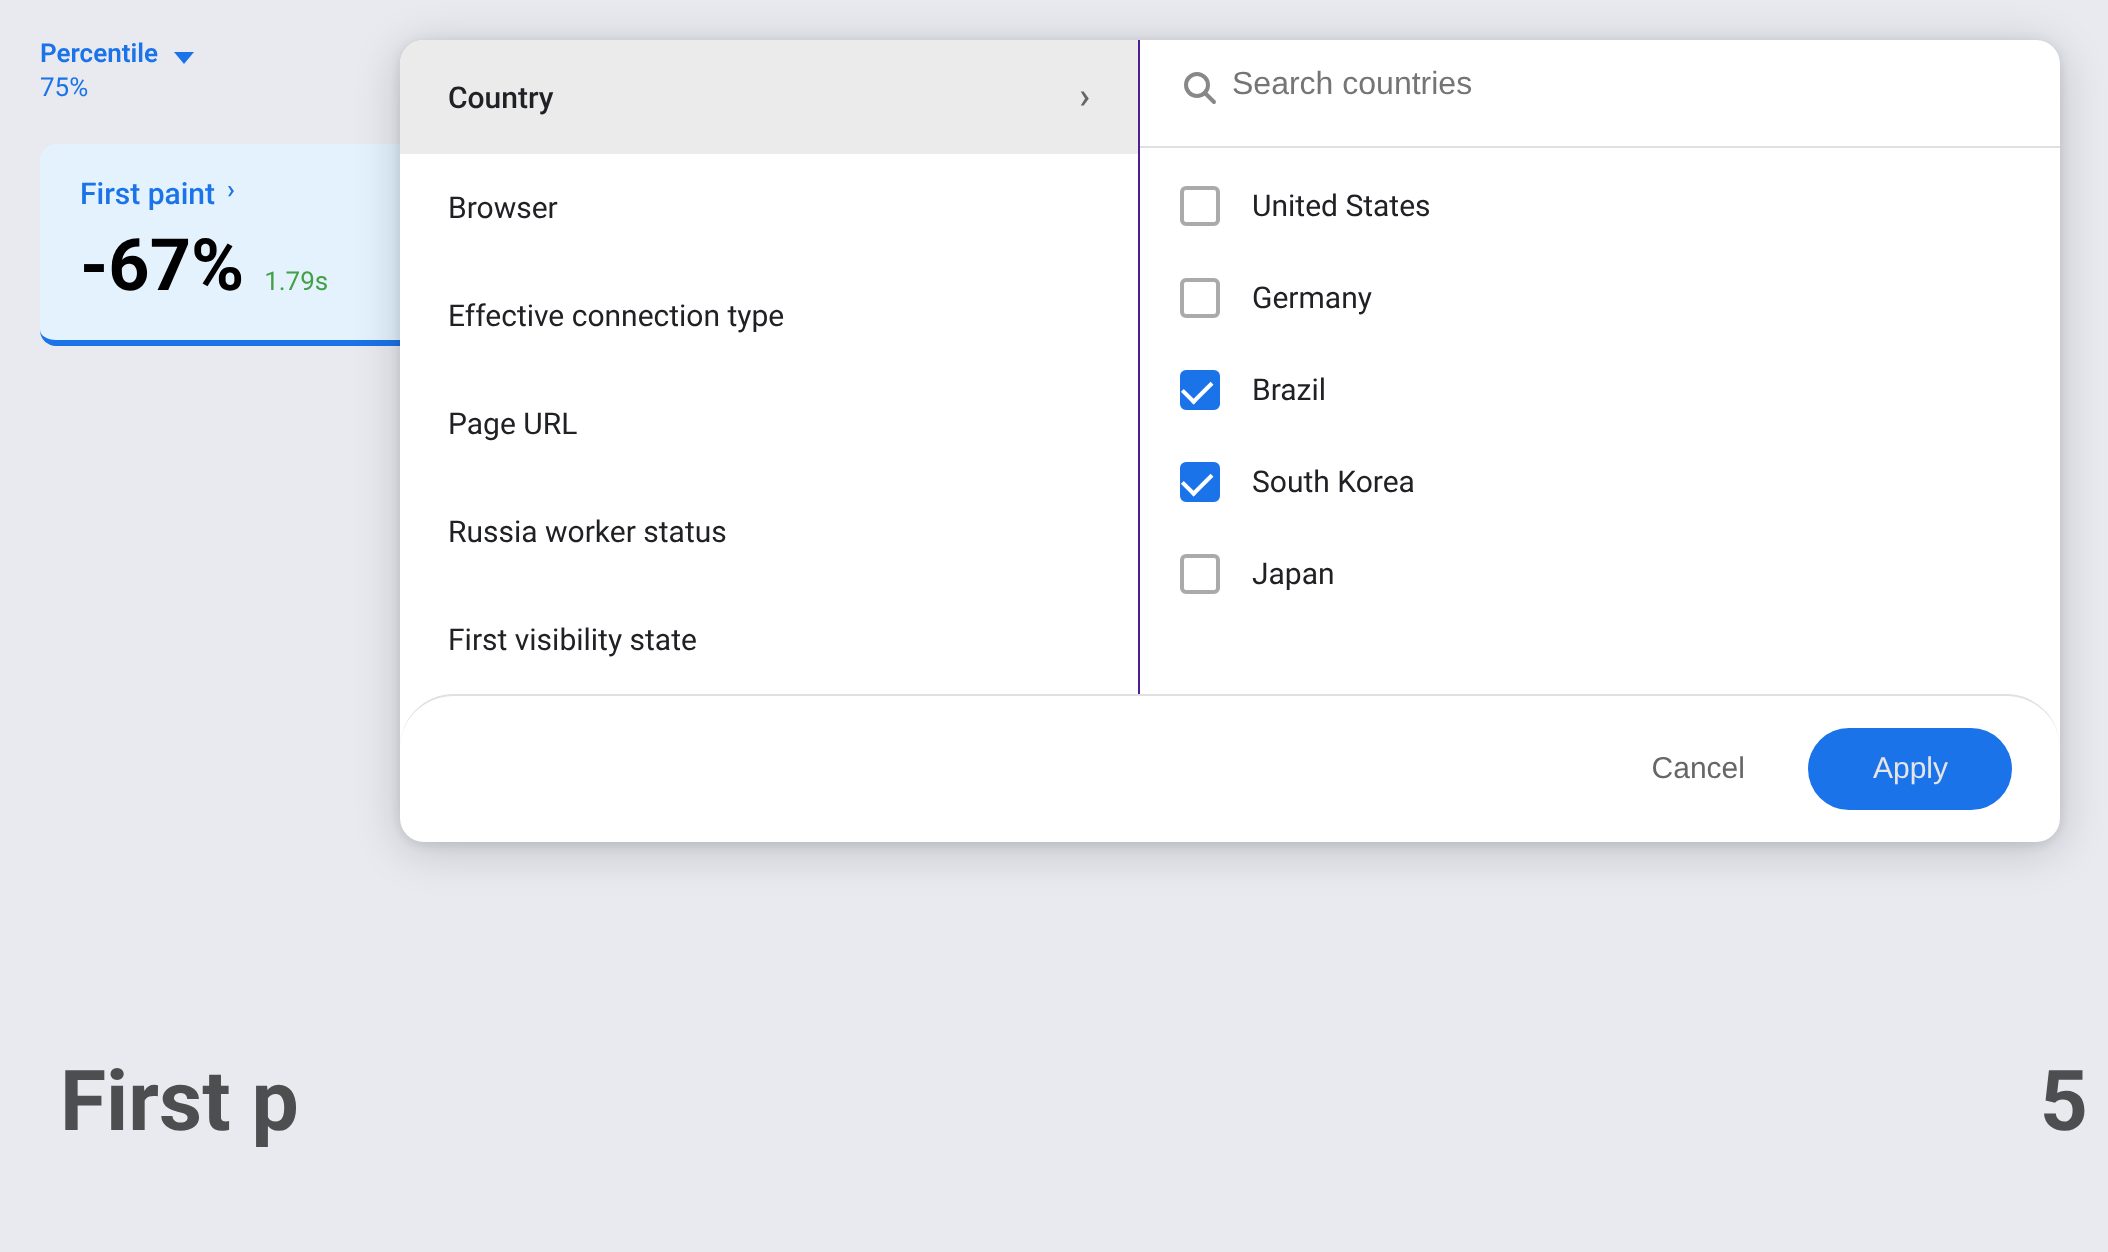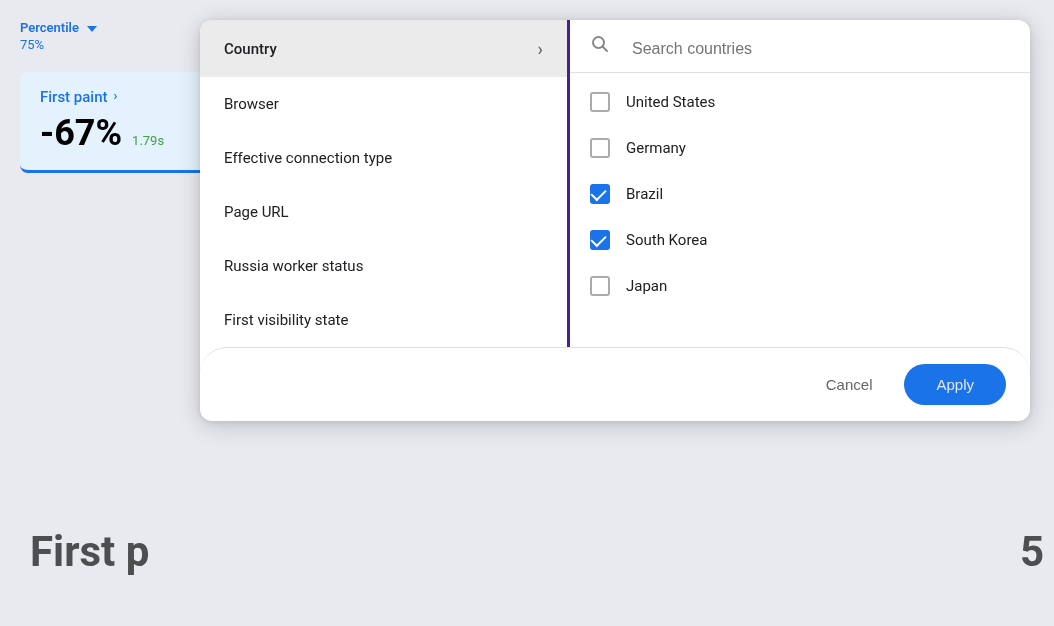--- a/index.html
+++ b/index.html
@@ -101,21 +101,21 @@
     }
 
     .dropdown-body {
       display: flex;
       flex: 1;
     }
 
     
     .left-menu {
       width: 370px;
-      border-right: 3px solid #4c1d95;
+      border-right: 1px solid #4c1d95;
       flex-shrink: 0;
     }
 
     .menu-item {
       padding: 18px 24px;
       font-size: 15px;
       color: #202124;
       cursor: pointer;
       display: flex;
       align-items: center;
@@ -129,24 +129,24 @@
 
     
     .right-panel {
       flex: 1;
       display: flex;
       flex-direction: column;
     }
 
     .search-bar {
       display: flex;
-      align-items: flex-end;
+      align-items: flex-start;
       padding: 14px 20px;
       border-bottom: 1px solid #e0e0e0;
-      gap: 22px;
+      gap: 6px;
     }
 
     .search-icon-wrap {
       color: #888;
       font-size: 18px;
     }
 
     .search-input {
       border: none;
       outline: none;

